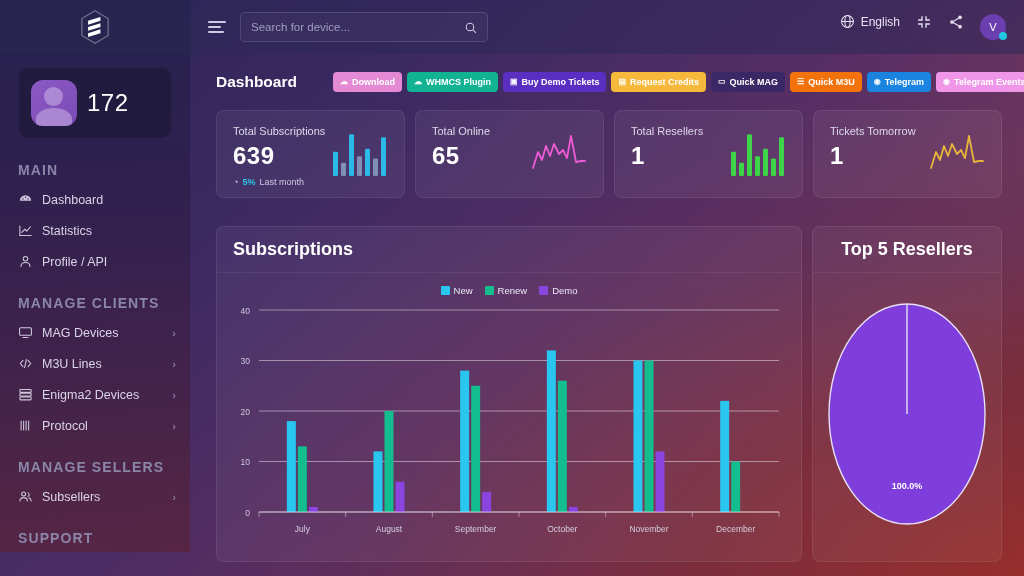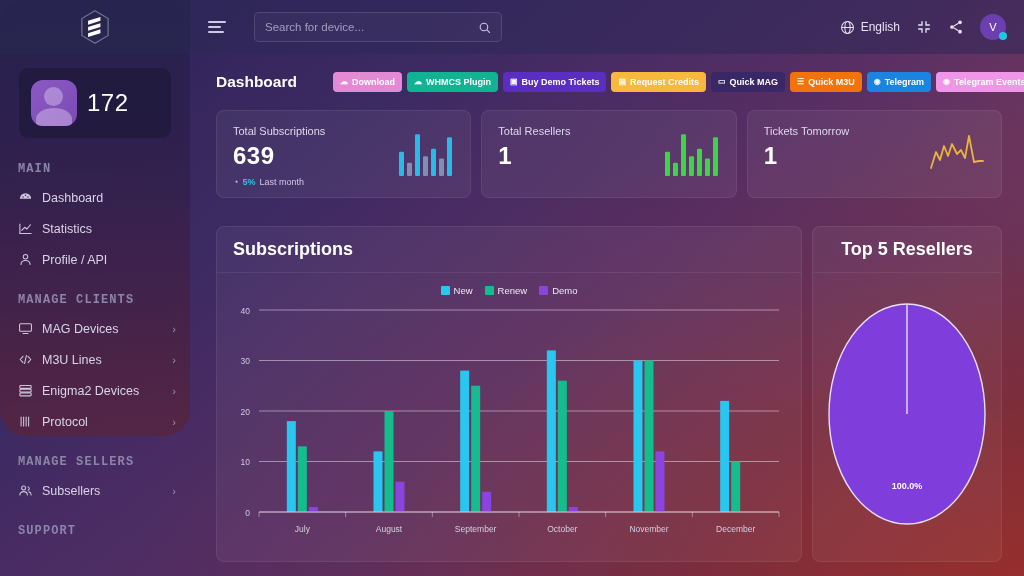--- a/index.html
+++ b/index.html
@@ -14,24 +14,23 @@
     width: 1024px; height: 576px;
     background:
       radial-gradient(ellipse 120% 110% at 100% 100%, rgba(150,45,45,0.92) 0%, rgba(120,40,55,0.75) 28%, rgba(90,40,80,0.45) 52%, rgba(60,40,95,0.12) 72%, rgba(40,36,92,0) 88%),
       linear-gradient(140deg, #2b2356 0%, #3d2a62 30%, #5a2f64 55%, #7a3a5c 75%, #96402f 100%);
     overflow: hidden;
   }
 
   
   #sidebar {
     position: absolute; left: 0; top: 0;
-    width: 190px; height: 436px;
+    width: 190px; height: 552px;
     background: linear-gradient(180deg, rgba(38,33,78,0.97) 0%, rgba(45,32,78,0.95) 30%, rgba(62,33,74,0.9) 60%, rgba(88,36,62,0.82) 100%);
     z-index: 5;
-    border-radius: 26px;
   }
   #sidebar-logo-bar {
     height: 54px;
     background: rgba(40,38,80,0.9);
     display: flex; align-items: center; justify-content: center;
   }
   .logo-hex { width: 34px; height: 34px; }
   .profile-card {
     margin: 14px auto 0; width: 152px; height: 70px;
     background: rgba(20,18,44,0.42);
@@ -50,24 +49,23 @@
     background: rgba(205,180,232,0.55);
   }
   .avatar-square::after {
     content:''; position:absolute; left:5px; top:28px;
     width:36px; height:22px; border-radius:50% 50% 0 0;
     background: rgba(205,180,232,0.55);
   }
   .profile-count { color: #fff; font-size: 24px; font-weight: 400; letter-spacing: .5px; }
 
   .nav-section {
-    color: #8b85a8; font-size: 12px; font-weight: 700;
+    color: #8b85a8; font-size: 14px; font-weight: 700;
     letter-spacing: 1.1px; padding: 0 0 0 18px; margin-top: 18px; margin-bottom: 6px;
     text-transform: uppercase;
-    font-family: Liberation Mono, monospace;
   }
   .nav-section.first { margin-top: 24px; }
   .nav-item {
     display: flex; align-items: center; gap: 9px;
     padding: 8px 14px 8px 18px;
     color: #d9d5e8; font-size: 12.5px;
     cursor: pointer; position: relative;
   }
   .nav-item .nav-ico { width: 15px; height: 15px; flex: none; opacity: .92; display:flex; align-items:center; justify-content:center; }
   .nav-item .nav-label { flex: 1; }
@@ -84,28 +82,27 @@
   #hamburger { width: 18px; cursor: pointer; margin-right: 14px; }
   #hamburger div { height: 2px; background: #cfc9e4; margin: 3px 0; border-radius: 1px; }
   #hamburger div:nth-child(2) { width: 13px; }
   #hamburger div:nth-child(3) { width: 16px; }
   #search-box {
     width: 248px; height: 30px;
     border: 1px solid rgba(255,255,255,0.13);
     border-radius: 5px;
     display: flex; align-items: center; padding: 0 10px;
     background: rgba(255,255,255,0.03);
-    margin-left: 14px;
   }
   #search-input {
     flex: 1; background: transparent; border: none; outline: none;
     color: #cfc9e4; font-size: 11.5px; font-family: "Liberation Sans", sans-serif;
   }
   #search-input::placeholder { color: #a49dc0; }
-  .hdr-right { margin-left: auto; display: flex; align-items: center; gap: 16px; }
+  .hdr-right { margin-left: auto; display: flex; align-items: flex-start; gap: 16px; }
   .hdr-lang { display: flex; align-items: center; gap: 6px; color: #e6e2f2; font-size: 12px; cursor: pointer; }
   .hdr-ico { cursor: pointer; display: flex; align-items: center; }
   .hdr-avatar {
     width: 26px; height: 26px; border-radius: 50%;
     background: #6c3fb0; color:#fff; font-size: 11px;
     display:flex; align-items:center; justify-content:center;
     position: relative; cursor: pointer;
   }
   .hdr-avatar::after {
     content:''; position:absolute; right:-1px; bottom:0px;
@@ -375,20 +372,29 @@
             </div>
           </div>
           <div class="stat-spark"><svg width="56" height="52" viewBox="0 0 56 52">
               <rect x="1" y="23.799999999999997" width="5" height="24.200000000000003" rx="1.2" fill="#2bb9e8"></rect>
               <rect x="9" y="34.8" width="5" height="13.2" rx="1.2" fill="#7f8fb5"></rect>
               <rect x="17" y="6.200000000000003" width="5" height="41.8" rx="1.2" fill="#2bb9e8"></rect>
               <rect x="25" y="28.2" width="5" height="19.8" rx="1.2" fill="#7f8fb5"></rect>
               <rect x="33" y="20.72" width="5" height="27.28" rx="1.2" fill="#2bb9e8"></rect>
               <rect x="41" y="30.4" width="5" height="17.6" rx="1.2" fill="#7f8fb5"></rect>
               <rect x="49" y="9.280000000000001" width="5" height="38.72" rx="1.2" fill="#2bb9e8"></rect>
+            </svg></div>
+        </div>
+        <div class="stat-card">
+          <div class="stat-left">
+            <div class="stat-label">Total Online</div>
+            <div class="stat-value">65</div>
+          </div>
+          <div class="stat-spark"><svg width="56" height="52" viewBox="0 0 56 52">
+              <polyline points="2,40 7,24 11,32 15,18 19,28 23,16 28,26 32,22 36,30 40,8 45,34 50,33 54,33" fill="none" stroke="#ef5bd4" stroke-width="1.8" stroke-linejoin="round" stroke-linecap="round"></polyline>
             </svg></div>
         </div>
         <div class="stat-card">
           <div class="stat-left">
             <div class="stat-label">Total Resellers</div>
             <div class="stat-value">1</div>
           </div>
           <div class="stat-spark"><svg width="56" height="52" viewBox="0 0 56 52">
               <rect x="1" y="23.799999999999997" width="5" height="24.200000000000003" rx="1.2" fill="#3ed44a"></rect>
               <rect x="9" y="34.8" width="5" height="13.2" rx="1.2" fill="#3ed44a"></rect>

